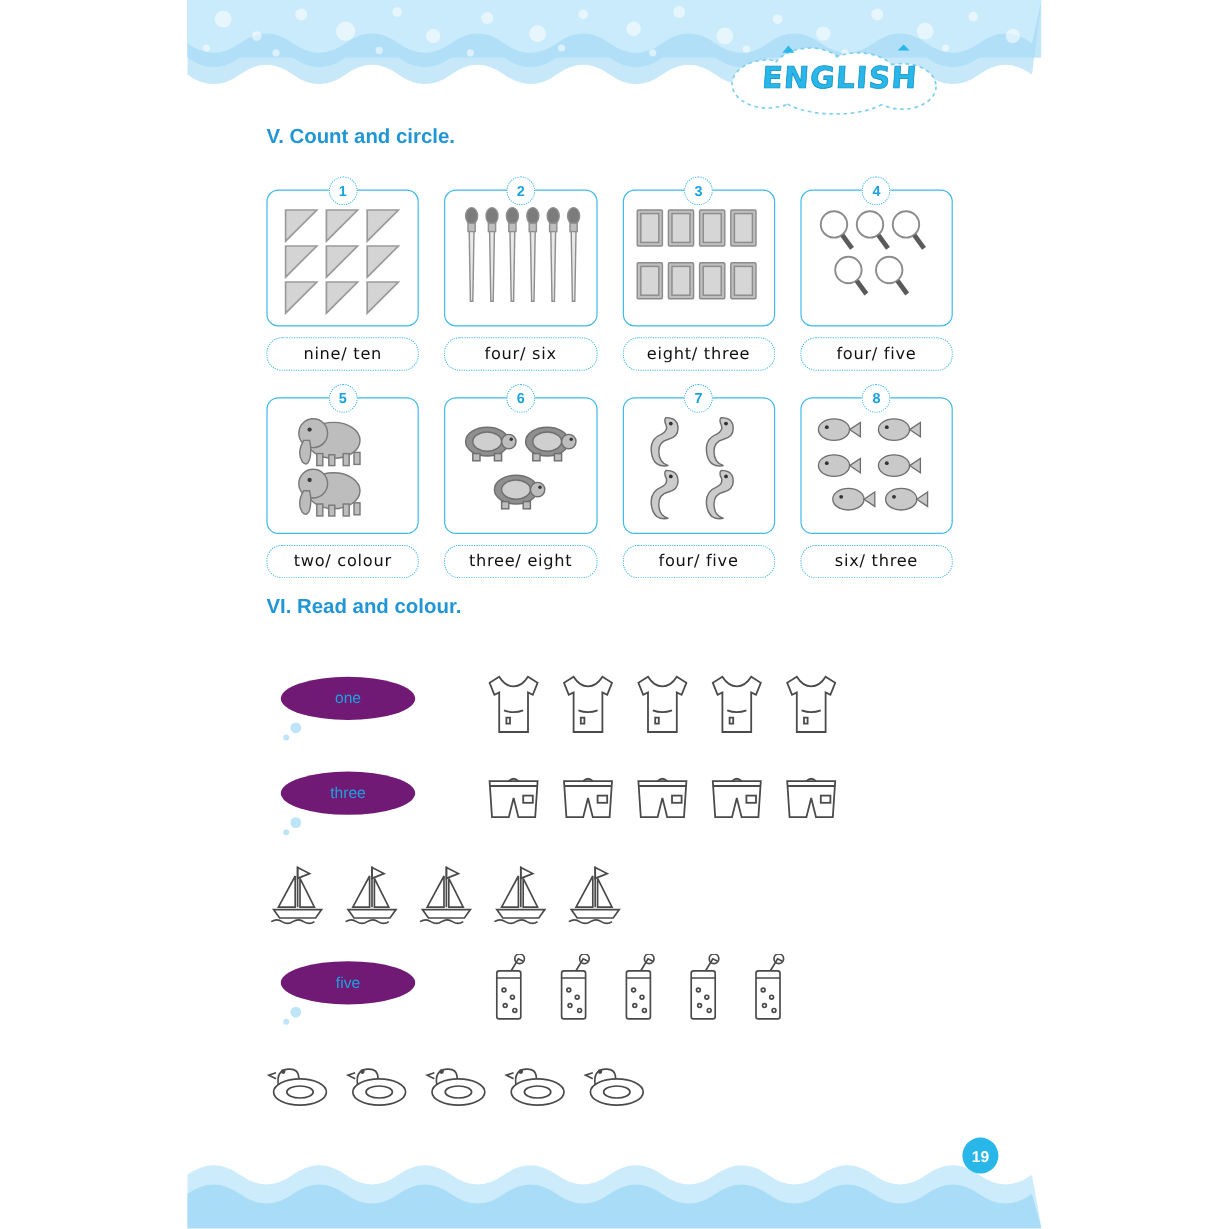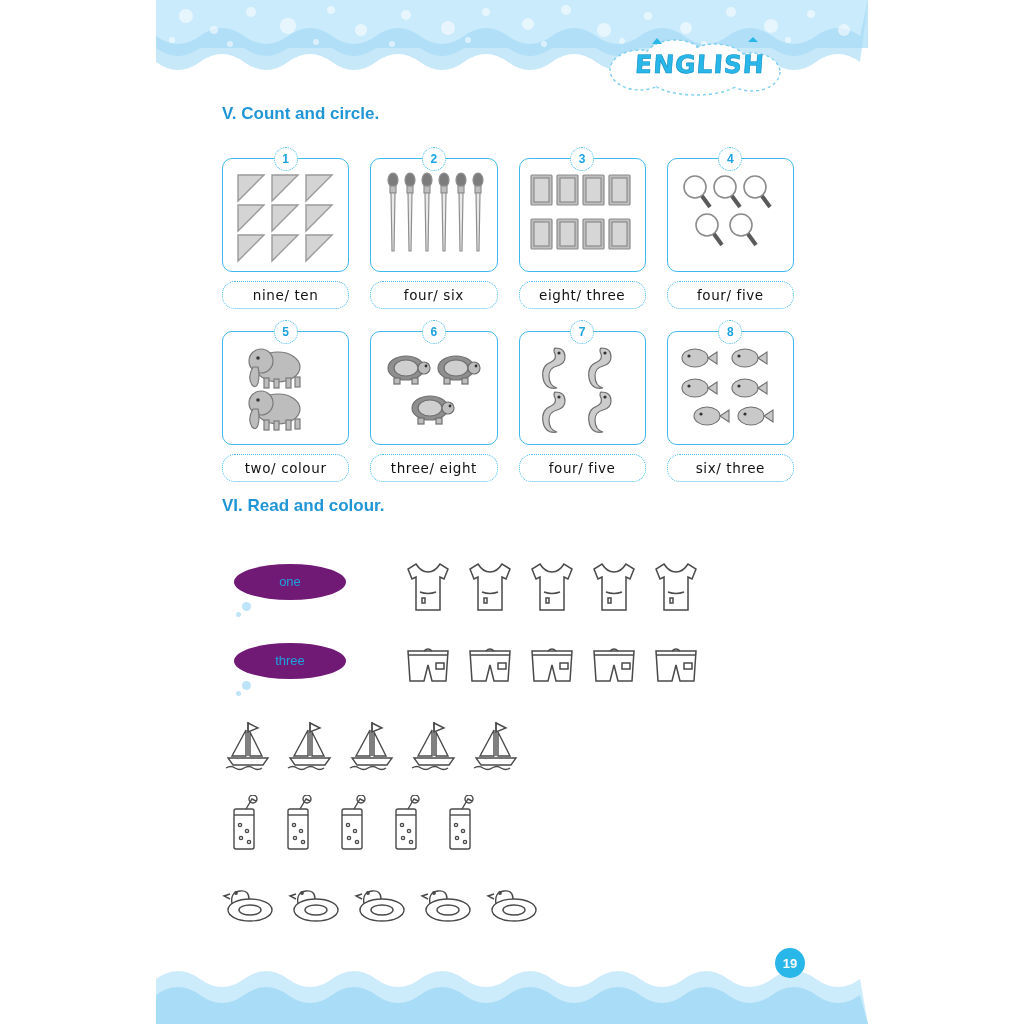--- a/index.html
+++ b/index.html
@@ -192,21 +192,21 @@
   .icon-strip {
     display: flex;
     align-items: center;
     gap: 10px;
   }
   .icon-strip svg { display: block; }
 
   
   .page-number {
     position: absolute;
-    left: 775px;
+    left: 802px;
     top: 948px;
     width: 30px;
     height: 30px;
     border-radius: 50%;
     background: #29b6e8;
     color: #fff;
     font-size: 13px;
     font-weight: bold;
     display: flex;
     align-items: center;
@@ -709,20 +709,25 @@
               <path d="M24,12 l0,26 l-14,0 Z"></path>
               <path d="M28,14 l0,24 l12,0 Z"></path>
               <path d="M6,40 l40,0 l-5,7 l-30,0 Z"></path>
               <path d="M4,50 q5,-3 9,0 q5,3 9,0 q5,-3 9,0 q5,3 9,0"></path>
             </g>
           </svg>
       </div>
     </div>
 
     <div class="colour-row">
+      <div class="bubble-wrap">
+        <div class="bubble">five</div>
+        <div class="bubble-dot1"></div>
+        <div class="bubble-dot2"></div>
+      </div>
       <div class="icon-strip">
         <svg width="44" height="60" viewBox="0 0 44 60">
             <g fill="none" stroke="#4a4a4a" stroke-width="1.4">
               <rect x="12" y="14" width="20" height="40" rx="2"></rect>
               <path d="M12,20 l20,0"></path>
               <path d="M24,14 l6,-10 l4,2"></path>
               <circle cx="31" cy="4" r="4"></circle>
               <circle cx="18" cy="30" r="1.6"></circle>
               <circle cx="25" cy="36" r="1.6"></circle>
               <circle cx="19" cy="43" r="1.6"></circle>

